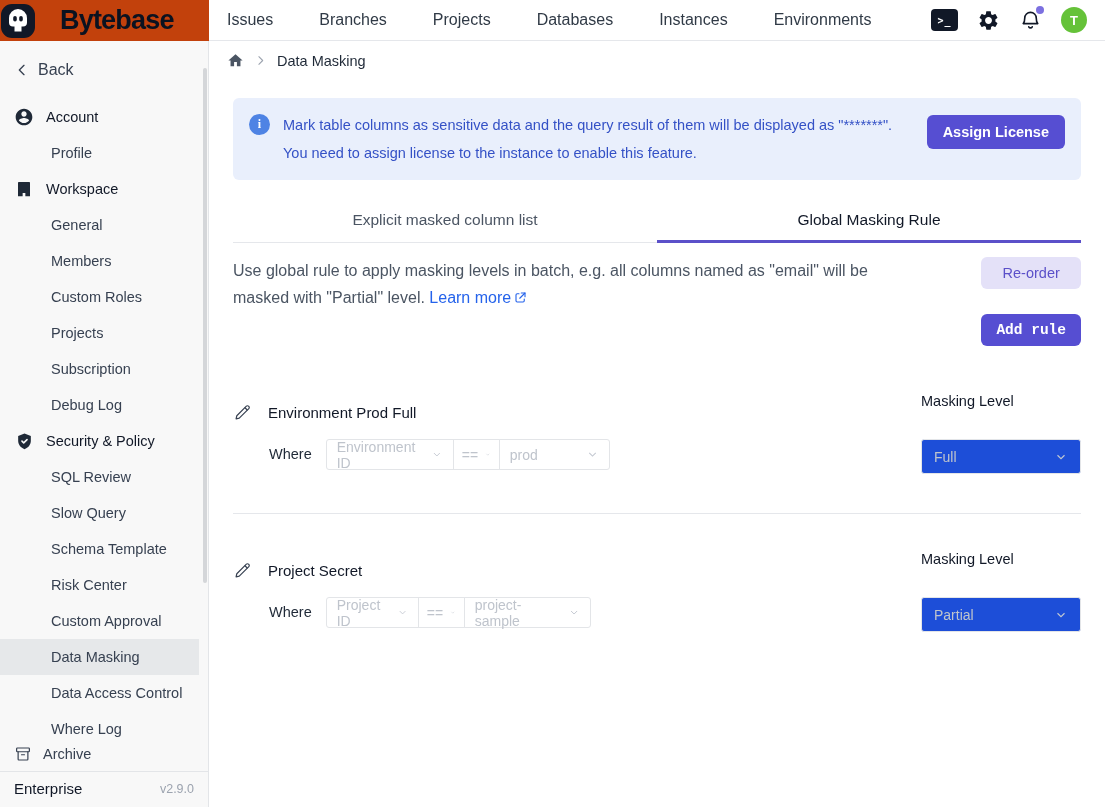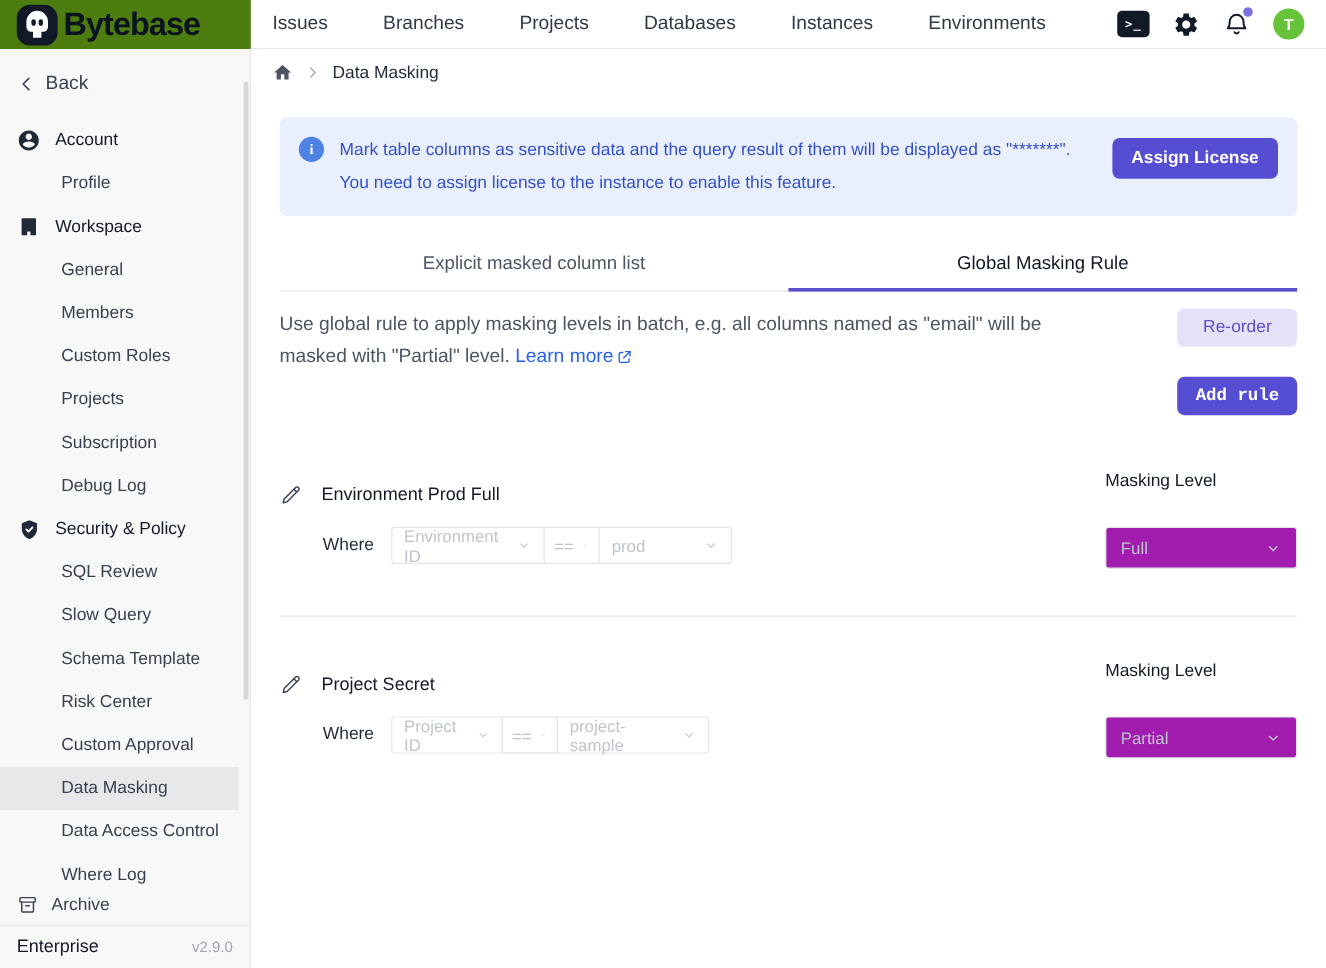--- a/index.html
+++ b/index.html
@@ -6,21 +6,21 @@
   html,body { width:1105px; height:807px; }
   body {
     font-family: "Liberation Sans", sans-serif;
     color:#1f2937; background:#fff; overflow:hidden;
     -webkit-font-smoothing: antialiased;
   }
   .app { display:flex; flex-direction:column; height:807px; }
 
   
   .topbar { height:41px; display:flex; flex:none; }
-  .topbar-left { width:209px; flex:none; background:#4d7c0f; display:flex; align-items:center; padding-left:13px; gap:4px; }
+  .topbar-left { width:209px; flex:none; background:#c2410c; display:flex; align-items:center; gap:24px; }
   .logo-word { font-size:27px; font-weight:700; color:#0b1220; letter-spacing:-0.8px; }
   .topbar-rest { flex:1; display:flex; align-items:center; border-bottom:1px solid #e5e7eb; padding:0 18px; }
   .topnav { display:flex; align-items:center; gap:46px; font-size:16px; color:#303a46; }
   .topnav-item { cursor:pointer; }
   .topbar-icons { margin-left:auto; display:flex; align-items:center; gap:19px; }
   .term-icon { width:27px; height:22px; background:#111827; border-radius:4px; color:#fff; display:flex; align-items:center; justify-content:center; font-family:"DejaVu Sans Mono", monospace; font-size:10px; font-weight:bold; letter-spacing:1px; }
   .bell-wrap { position:relative; display:flex; }
   .notif-dot { position:absolute; top:-3px; right:-2px; width:8px; height:8px; border-radius:50%; background:#7c70e0; }
   .avatar { width:26px; height:26px; border-radius:50%; background:#65c239; color:#fff; font-size:13px; font-weight:600; display:flex; align-items:center; justify-content:center; }
 
@@ -69,21 +69,21 @@
   .divider { margin:0 24px; border-top:1px solid #e5e7eb; }
   .rule-titleline { display:flex; align-items:center; gap:16px;margin-top:23px; }
   .rule-title { font-size:15px; font-weight:500; color:#111827; }
   .masking-label { font-size:14.5px; color:#111827; align-self:center; }
   .rule-where { display:flex; align-items:flex-start; padding-left:36px; gap:14px; }
   .where-label { font-size:14.5px; color:#1f2937; line-height:31px; }
   .cond-group { display:flex; }
   .cond-select { display:flex; align-items:center; gap:7px; height:31px; padding:0 10px; background:#fff; border:1px solid #e3e5e8; margin-left:-1px; font-size:14px; color:#bfc4cc; cursor:pointer; }
   .cond-select:first-child { border-radius:3px 0 0 3px; margin-left:0; }
   .cond-select:last-child { border-radius:0 3px 3px 0; justify-content:space-between; }
-  .masking-select { width:160px; height:35px; border:1px solid #e3e5e8; border-radius:3px; background:#a21caf; display:flex; align-items:center; justify-content:space-between; padding:0 12px; font-size:14px; color:#bfc4cc; cursor:pointer; }
+  .masking-select { width:160px; height:35px; border:1px solid #e3e5e8; border-radius:3px; background:#1d4ed8; display:flex; align-items:center; justify-content:space-between; padding:0 12px; font-size:14px; color:#bfc4cc; cursor:pointer; }
 
   svg { display:block; }
 </style>
 </head>
 <body>
 
 <div class="app">
 
   <div class="topbar">
     <div class="topbar-left">

